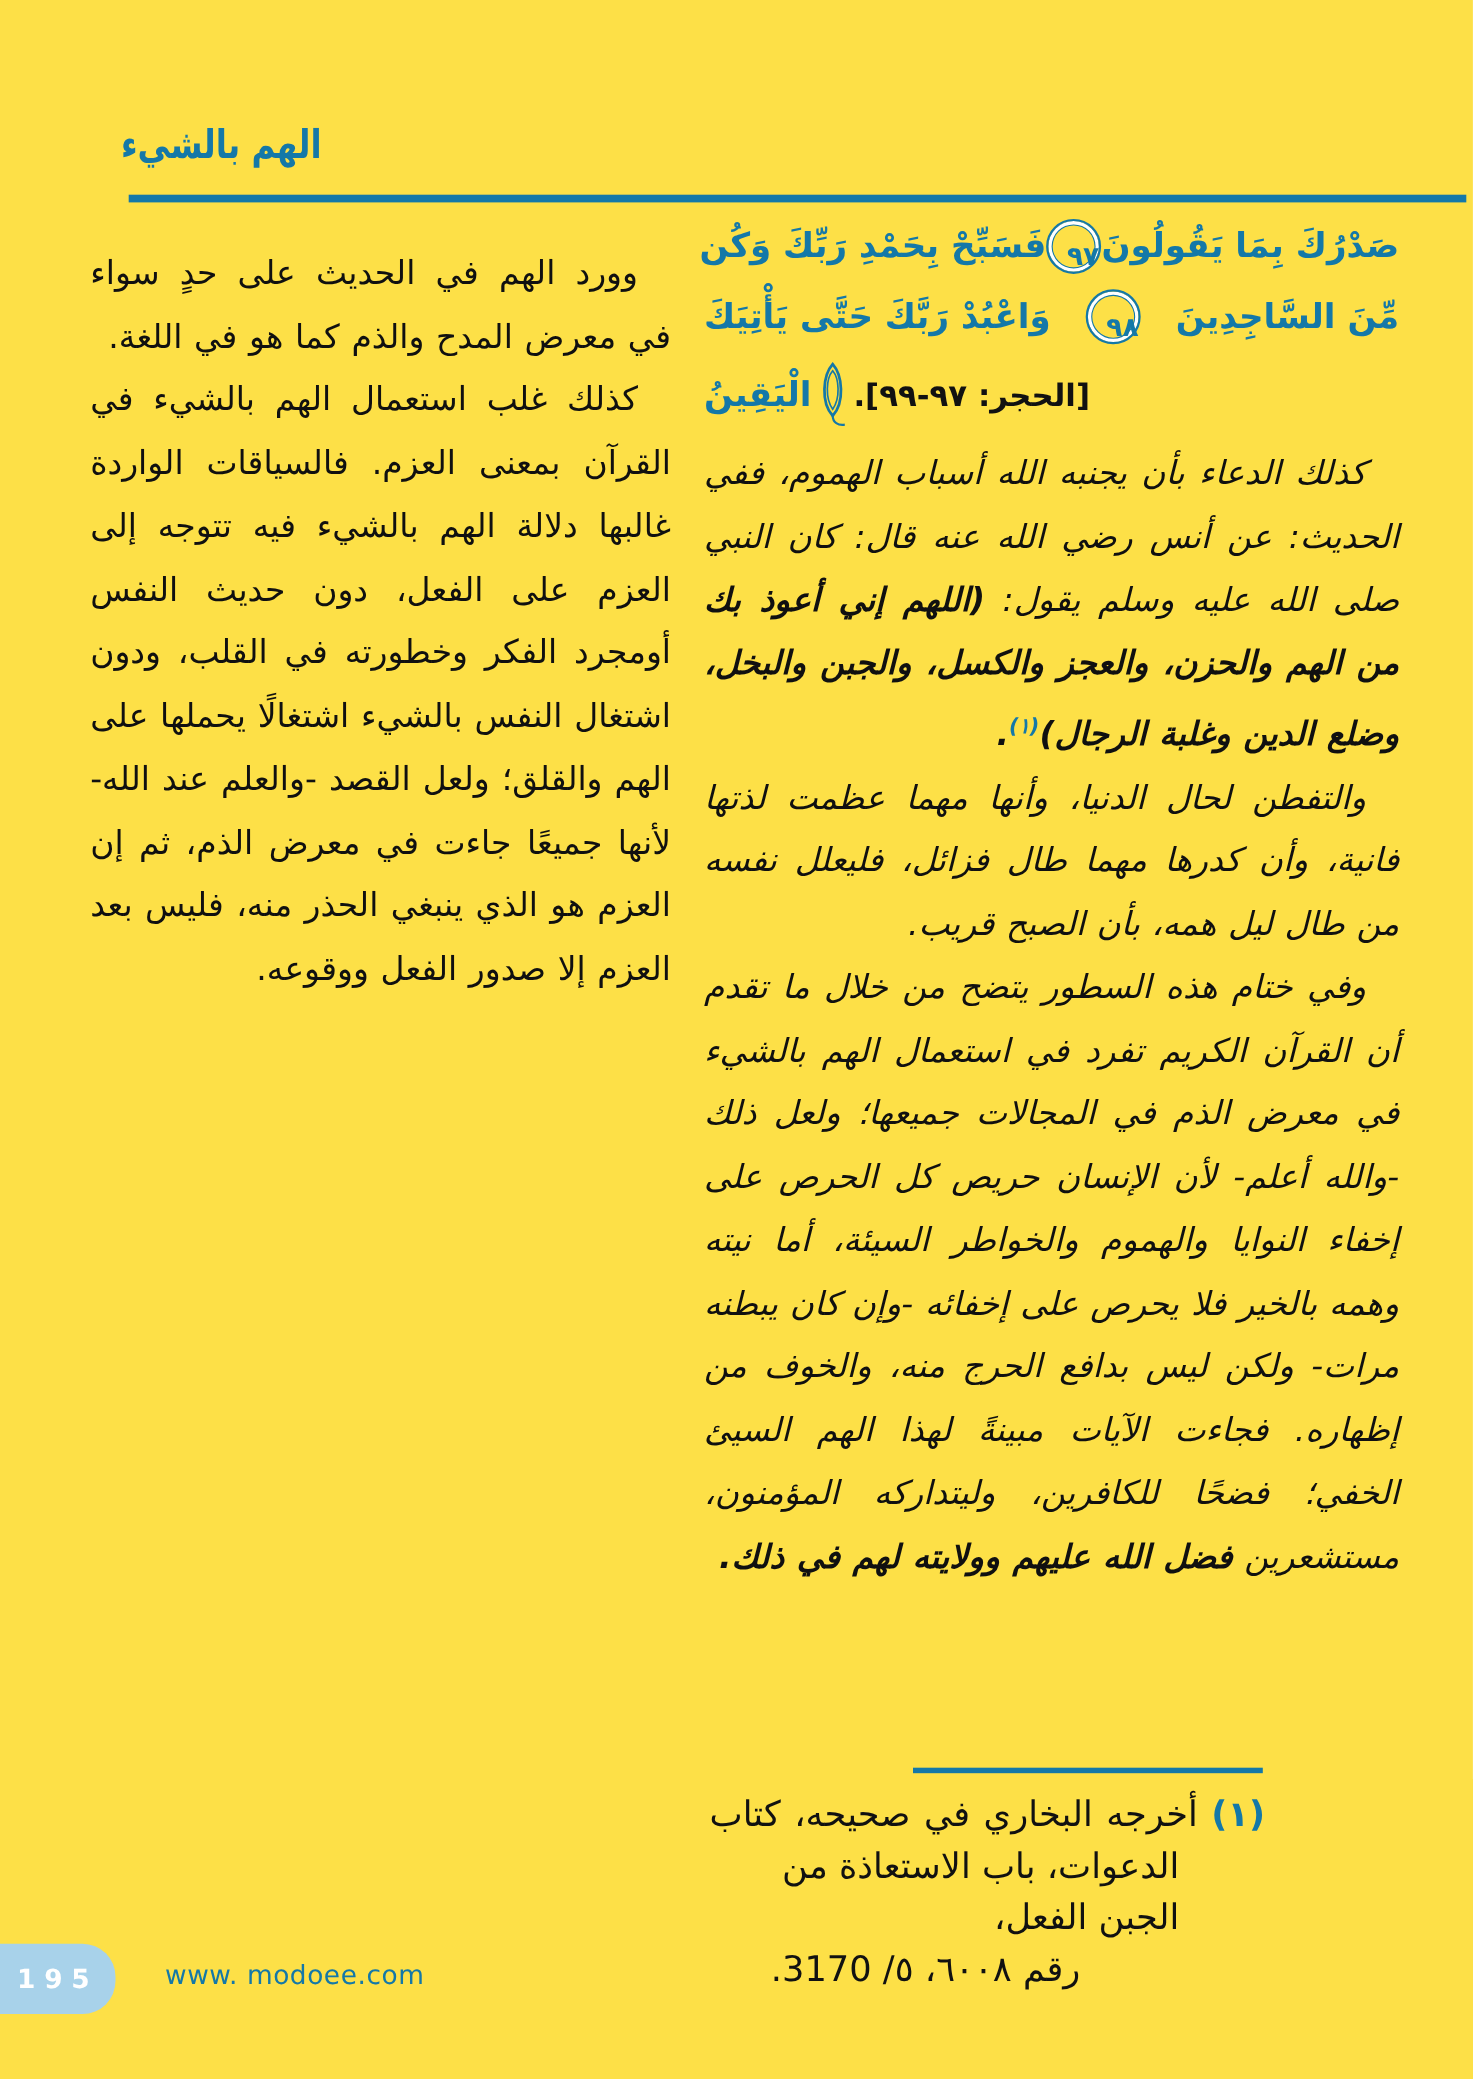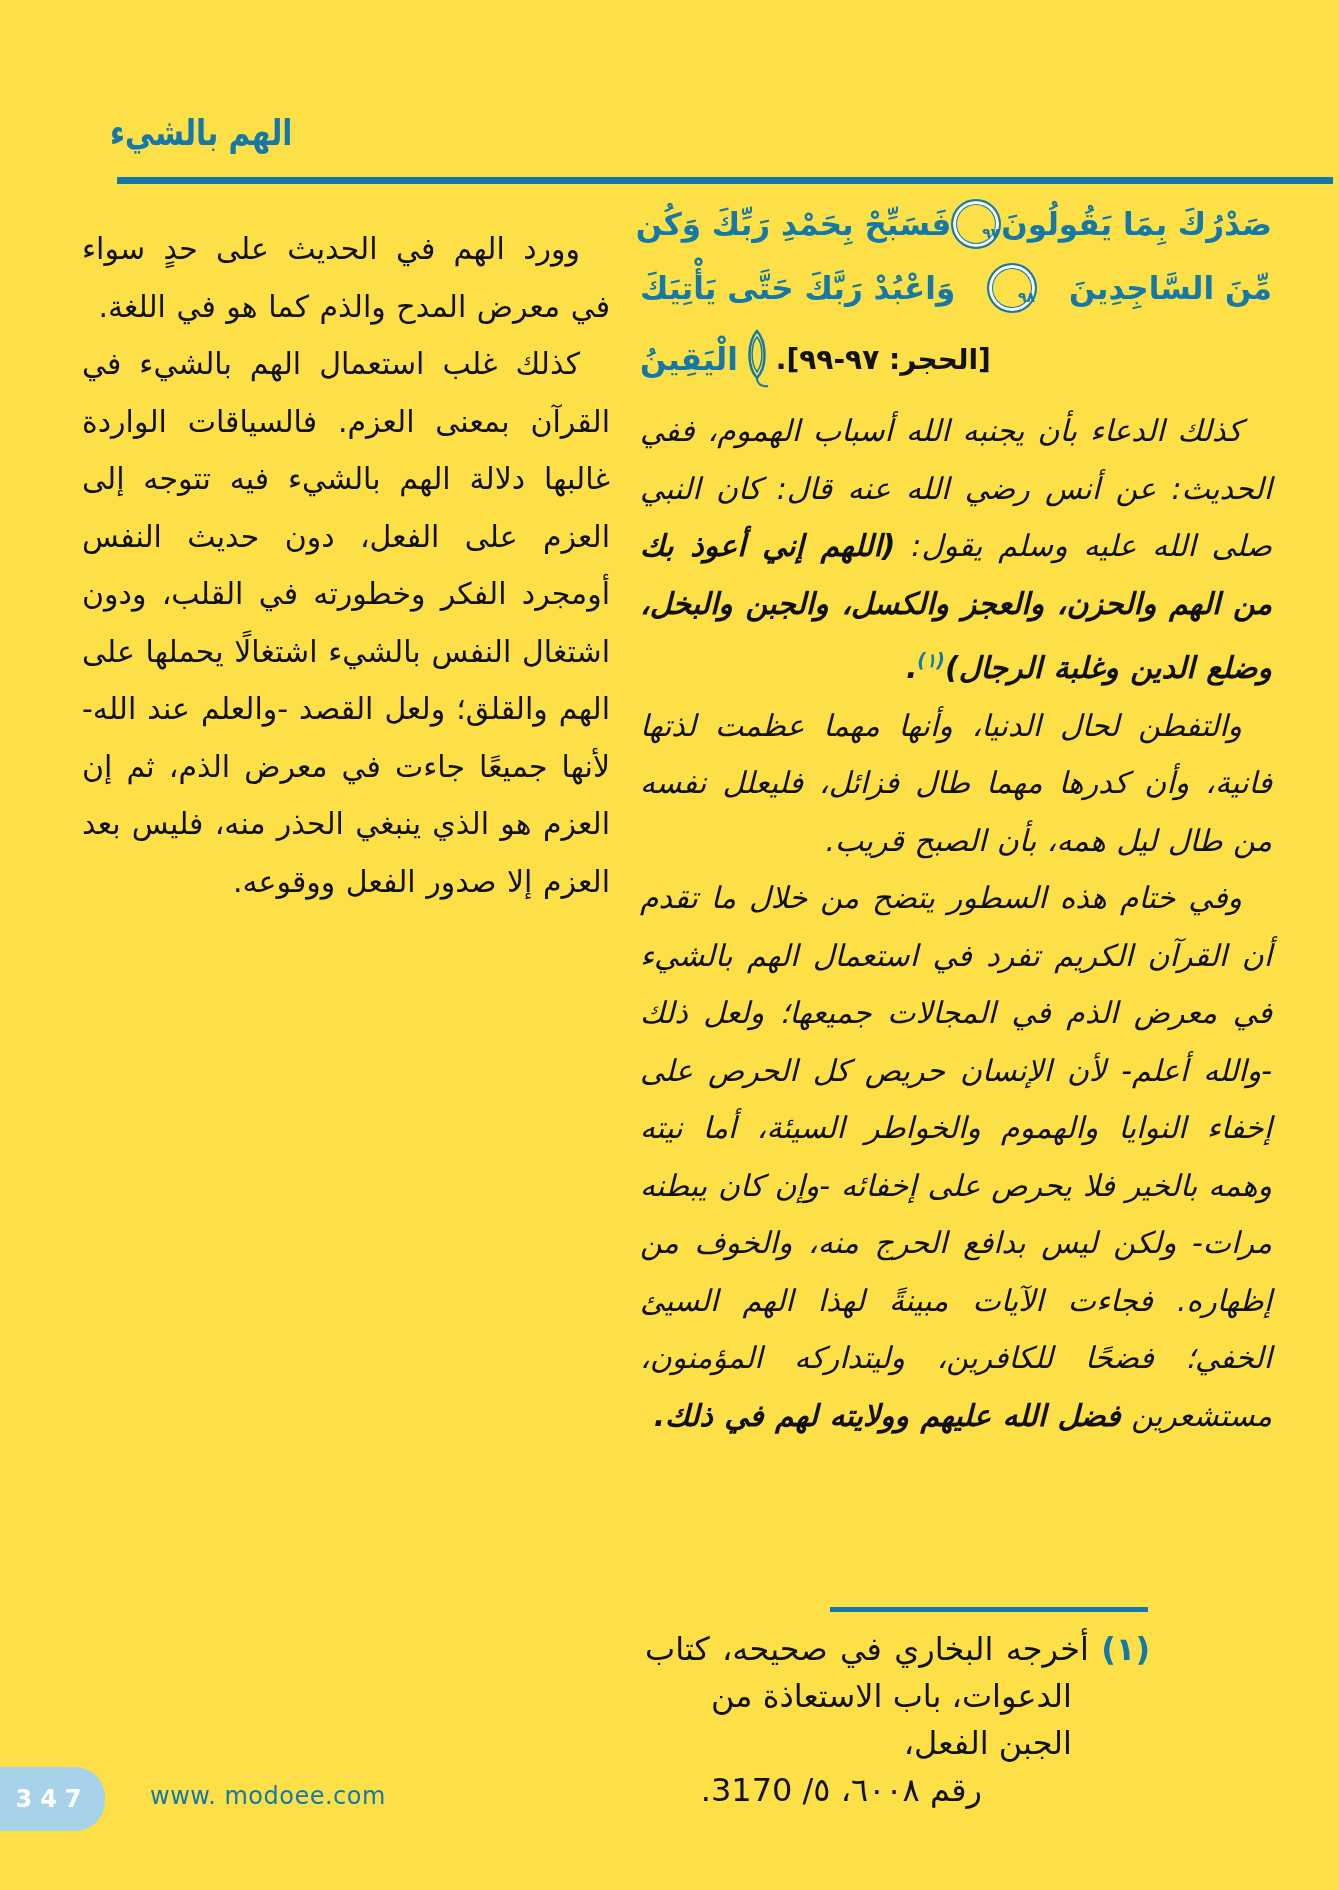--- a/index.html
+++ b/index.html
@@ -11,21 +11,21 @@
   .header-rule{position:absolute;left:117px;top:177px;width:1216px;height:7px;background:#1478a8;}
   
   .col-right{position:absolute;left:640px;top:192px;width:632px;direction:rtl;}
   .quran-line{color:#1478a8;font-weight:bold;font-size:31px;line-height:64px;
         text-align:justify;text-align-last:justify;white-space:nowrap;display:flex;
         justify-content:space-between;align-items:center;}
   .quran-line span{display:inline-block;}
   .ayah-badge{display:inline-flex;align-items:center;justify-content:center;
         width:46px;height:46px;border:2px solid #1478a8;border-radius:50%;
         box-shadow:inset 0 0 0 3px #fff, inset 0 0 0 4px #1478a8;
-        font-size:14px;font-weight:bold;color:#1478a8;flex:0 0 auto;}
+        font-size:24px;font-weight:bold;color:#1478a8;flex:0 0 auto;}
   .quran-ref-line{display:flex;direction:ltr;align-items:center;gap:2px;
         margin-top:6px;height:66px;}
   .quran-end-word{color:#1478a8;font-weight:bold;font-size:31px;}
   .ref-text{color:#111;font-size:28px;font-weight:bold;direction:rtl;}
   
   .body-text{margin-top:10px;font-style:italic;}
   .para{margin:0;font-size:30px;line-height:57.5px;color:#101010;text-align:justify;
         text-indent:30px;word-spacing:1px;}
   .para .emph{font-weight:bold;}
   .para .fnref{color:#1478a8;font-size:19px;vertical-align:11px;font-weight:bold;}
@@ -91,17 +91,17 @@
   <div class="footnote">
     <div class="fn-line1">
       <span class="fn-marker">(١)</span>
       <span>أخرجه البخاري في صحيحه، كتاب</span>
     </div>
     <div class="fn-line2">الدعوات، باب الاستعاذة من الجبن الفعل،</div>
     <div class="fn-line3">رقم ٦٠٠٨، ٥/ 3170.</div>
   </div>
 
   <div class="page-tab">
-    <span>347</span>
+    <span>195</span>
   </div>
   <div class="site-url">www. modoee.com</div>
 
 </div>
 
 </body></html>

